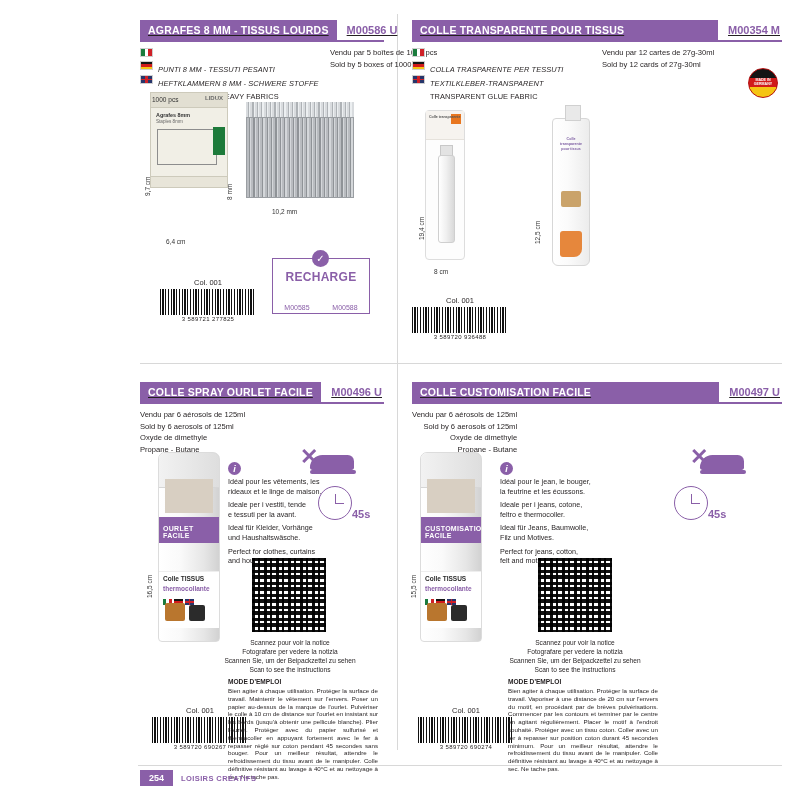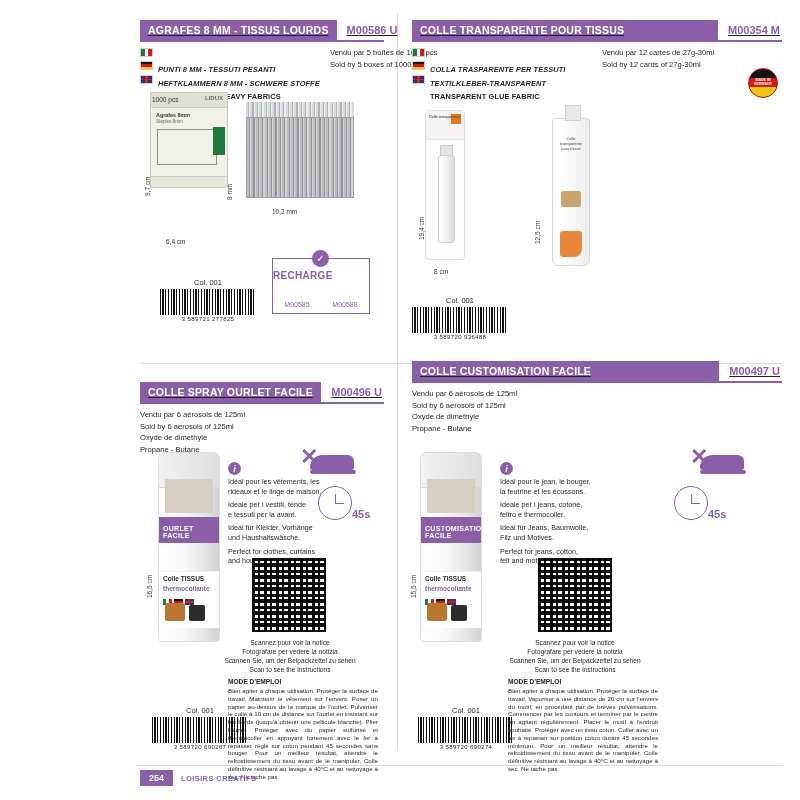--- a/index.html
+++ b/index.html
@@ -30,39 +30,39 @@
   .langs{margin-top:4px;display:flex;}
   .langcol{flex:0 0 auto;width:190px;}
   .langrow{display:flex;align-items:center;height:12px;margin-bottom:1.5px;}
   .flag{width:13px;height:9px;margin-right:5px;flex:0 0 auto;border:.4px solid #cfcfcf;box-sizing:border-box;}
   .flag-it{background:linear-gradient(to right,#1a7b3c 0 33.33%,#ffffff 33.33% 66.66%,#cf2027 66.66% 100%);}
   .flag-de{background:linear-gradient(to bottom,#141414 0 33.33%,#d11a1a 33.33% 66.66%,#f5c413 66.66% 100%);}
   .flag-uk{background:
      linear-gradient(to bottom,transparent 40%,#cf2027 40% 60%,transparent 60%),
      linear-gradient(to right,transparent 40%,#cf2027 40% 60%,transparent 60%),
      #26356b;}
-  .langtxt{font-size:7.4px;font-weight:bold;font-style:italic;letter-spacing:.1px;margin-top:35px;}
+  .langtxt{font-size:7.4px;font-weight:normal;font-style:italic;letter-spacing:.1px;margin-top:35px;}
   .langtxt.up{font-style:normal;}
 
   .sellcol{font-size:7.6px;line-height:11.5px;padding-top:1px;}
   .sellcol div{white-space:nowrap;}
   .cap{position:absolute;font-size:6.5px;color:#333;}
   .capv{position:absolute;font-size:6.5px;color:#333;transform:rotate(-90deg);transform-origin:left top;white-space:nowrap;}
 
   
   .bc{position:absolute;}
   .bc .col{font-size:7.5px;text-align:center;margin-bottom:2px;}
   .bc .bars{height:26px;width:96px;
     background:repeating-linear-gradient(to right,#111 0 1px,#fff 1px 2px,#111 2px 4px,#fff 4px 5px,#111 5px 6px,#fff 6px 8px,#111 8px 9px,#fff 9px 11px);
   }
   .bc .num{font-size:6px;letter-spacing:.4px;text-align:center;margin-top:1px;}
 
   
   .recharge{position:absolute;width:98px;height:56px;border:1px solid #8a5fa8;box-sizing:border-box;}
-  .recharge .lbl{font-size:10px;font-weight:bold;color:#8a5fa8;margin-top:11px;letter-spacing:.3px;}
+  .recharge .lbl{font-size:12px;font-weight:bold;color:#8a5fa8;text-align:center;margin-top:11px;letter-spacing:.3px;}
   .recharge .codes{display:flex;justify-content:space-around;margin-top:20px;}
   .recharge .codes span{font-size:7px;color:#8a5fa8;}
   .check{position:absolute;width:17px;height:17px;border-radius:50%;background:#8a5fa8;color:#fff;
          font-size:10px;display:flex;align-items:center;justify-content:center;}
 
   
   .infowrap{position:absolute;}
   .ibadge{width:13px;height:13px;border-radius:50%;background:#8a5fa8;color:#fff;font-size:9px;
           font-weight:bold;display:flex;align-items:center;justify-content:center;font-style:italic;}
   .itext{font-size:7.2px;line-height:9.6px;}
@@ -354,21 +354,21 @@
     <div class="col">Col. 001</div>
     <div class="bars"></div>
     <div class="num">3 589720 690267</div>
   </div>
 
   <div class="mode" style="left:228px;top:678px;">
     <div class="t">MODE D'EMPLOI</div>
     <div class="p">Bien agiter à chaque utilisation. Protéger la surface de travail. Maintenir le vêtement sur l'envers. Poser un papier au-dessus de la marque de l'ourlet. Pulvériser le colle à 10 cm de distance sur l'ourlet en insistant sur les bords (jusqu'à obtenir une pellicule blanche). Plier l'ourlet. Protéger avec du papier sulfurisé et thermocoller en appuyant fortement avec le fer à repasser réglé sur coton pendant 45 secondes sans bouger. Pour un meilleur résultat, attendre le refroidissement du tissu avant de le manipuler. Colle définitive résistant au lavage à 40°C et au nettoyage à sec. Ne tache pas.</div>
   </div>
 
-  <div class="prod" style="left:412px;top:361px;width:370px;">
+  <div class="prod" style="left:412px;top:382px;width:370px;text-align:right;">
     <div class="hdr">
       <div class="title">COLLE CUSTOMISATION FACILE</div>
       <div class="code">M00497 U</div>
     </div>
     <div class="hdr-rule"></div>
     <div class="langs">
       <div class="sellcol">
         <div>Vendu par 6 aérosols de 125ml</div>
         <div>Sold by 6 aerosols of 125ml</div>
         <div>Oxyde de dimethyle</div>

